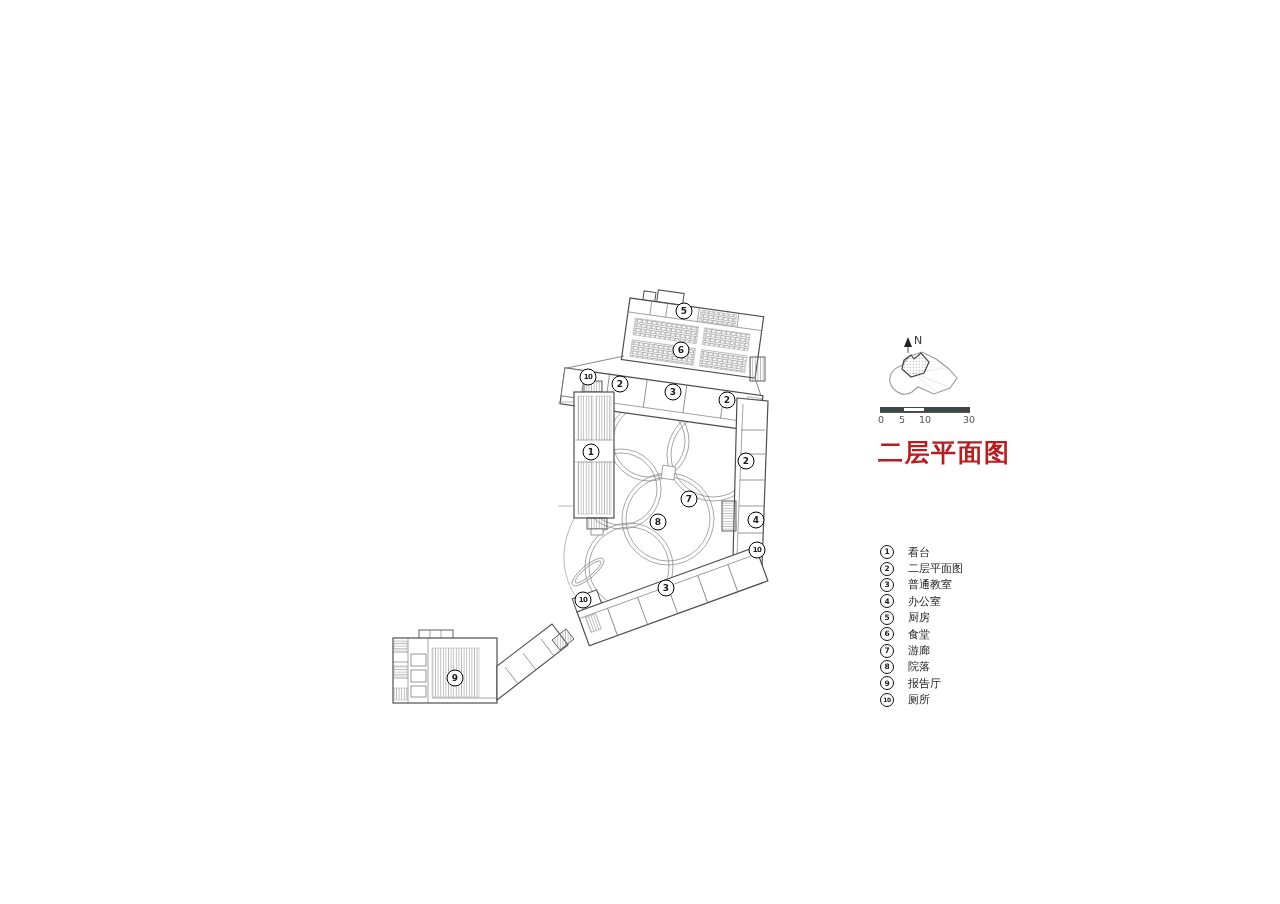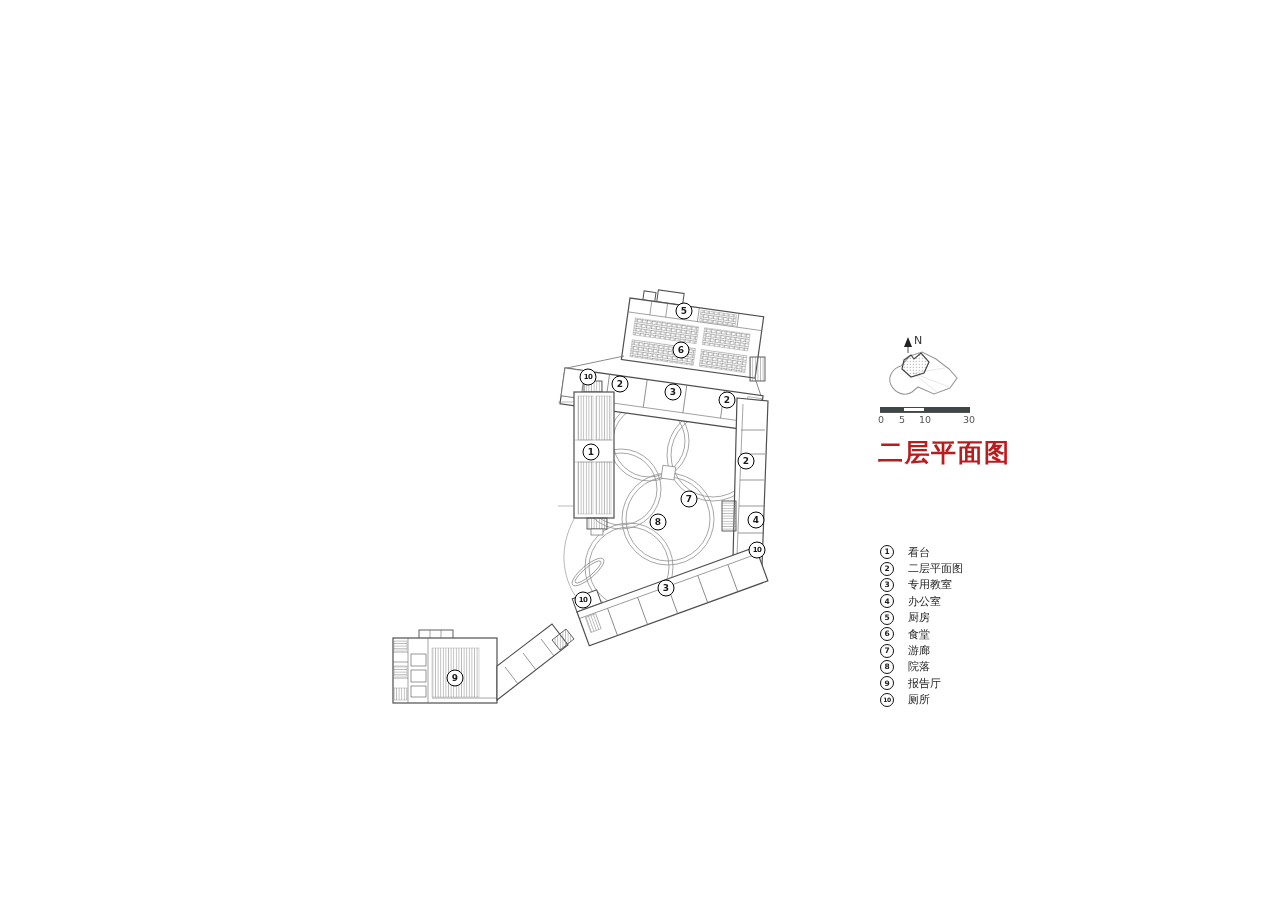--- a/index.html
+++ b/index.html
@@ -210,21 +210,21 @@
       <div class="legend-row">
         <span class="legend-num">1</span>
         <span class="legend-label">看台</span>
       </div>
       <div class="legend-row">
         <span class="legend-num">2</span>
         <span class="legend-label">二层平面图</span>
       </div>
       <div class="legend-row">
         <span class="legend-num">3</span>
-        <span class="legend-label">专用教室</span>
+        <span class="legend-label">普通教室</span>
       </div>
       <div class="legend-row">
         <span class="legend-num">4</span>
         <span class="legend-label">办公室</span>
       </div>
       <div class="legend-row">
         <span class="legend-num">5</span>
         <span class="legend-label">厨房</span>
       </div>
       <div class="legend-row">

